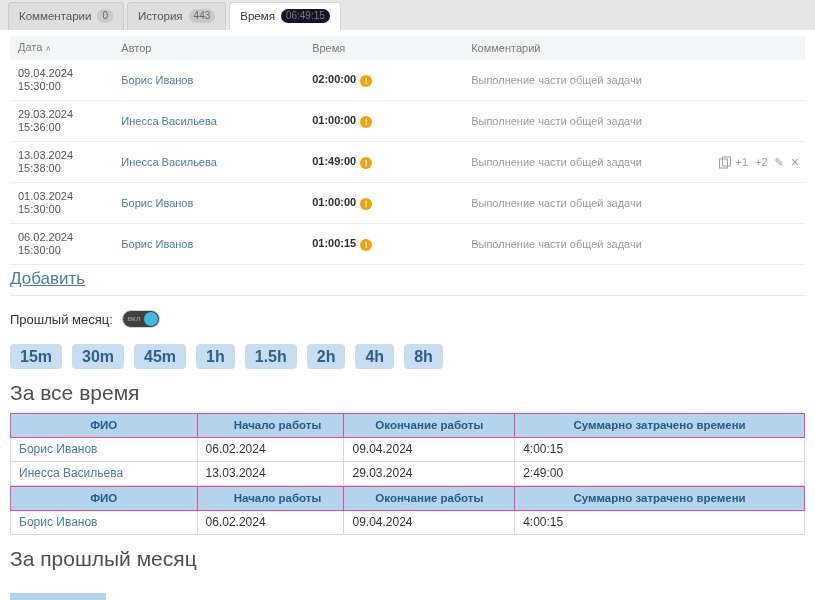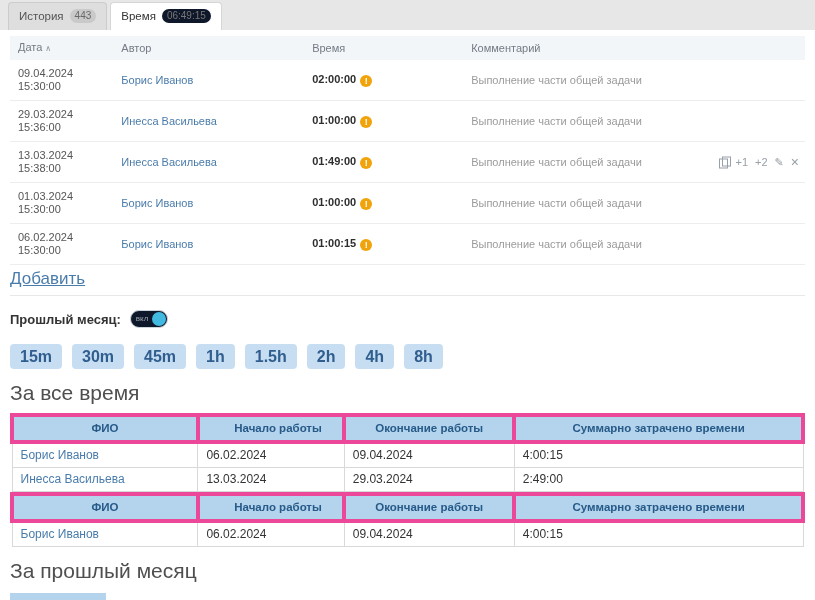--- a/index.html
+++ b/index.html
@@ -42,50 +42,54 @@
   .row-actions .close { font-size:14px; }
   .icon-copy { position:relative; width:10px; height:11px; display:inline-block; cursor:pointer; }
   .icon-copy::before { content:""; position:absolute; left:0; top:2px; width:7px; height:8px; border:1px solid #98a0a8; background:#fff; }
   .icon-copy::after  { content:""; position:absolute; left:3px; top:0; width:7px; height:8px; border:1px solid #98a0a8; }
 
   .add-link { display:inline-block; margin:7px 0 9px; color:#4a7cab; font-size:17px; line-height:14px;
               text-decoration:underline; cursor:pointer; }
 
   
   .toggle-row { border-top:1px solid #e8e8e8; padding-top:9px; display:flex; align-items:center; gap:9px; height:38px; }
-  .toggle-label { font-weight:bold; font-size:13px; color:#333; }
+  .toggle-label { font-weight:normal; font-size:13px; color:#333; }
   .switch { position:relative; width:38px; height:18px; border:1px solid #ccd5da; border-radius:10px;
-            background:#0f172a; display:inline-flex; align-items:center; cursor:pointer; }
+            background:#404040; display:inline-flex; align-items:center; cursor:pointer; }
   .switch-text { font-size:8px; color:#9aa5ad; margin-left:5px; line-height:8px; }
   .knob { position:absolute; right:1px; top:1px; width:14px; height:14px; border-radius:50%; background:#41b9e0; }
 
   
   .quick-row { display:flex; gap:10px; margin-top:11px; }
   .qbtn { background:#c7ddf1; color:#2f5e8f; font-weight:bold; font-size:16px; line-height:13px;
           padding:6px 10px; min-width:34px; text-align:center; border:none; border-radius:4px;
           cursor:pointer; font-family:inherit; }
 
   
   .section-title { font-size:21px; line-height:24px; color:#4f4f4f; font-weight:400; margin:12px 0 8px; }
   .summary { width:100%; border-collapse:collapse; table-layout:fixed; }
   .summary th { background:#b3d4ec; color:#275a88; font-weight:bold; font-size:11.5px; line-height:13px;
-                padding:5px 6px; text-align:center; border:4px solid #ec4899; }
+                padding:5px 6px; text-align:center; border:1px solid #ec4899; }
   .summary td { background:#fff; font-size:12px; line-height:13px; padding:5px 8px; border:1px solid #d9d9d9; color:#333; }
   .summary .s-c0 { width:23.5%; } .summary .s-c1 { width:18.5%;padding-left:20px; }
   .summary .s-c2 { width:21.5%; } .summary .s-c3 { width:36.5%; }
   .summary a.person { color:#4a7cab; text-decoration:none; cursor:pointer; }
 
   .partial-header { position:absolute; left:10px; bottom:0; width:96px; height:7px; background:#b3d4ec; }
 </style>
 </head>
 <body>
 
 <div class="page">
 
   <div class="tabbar">
+    <div class="tab">
+      <span>Комментарии</span>
+      <span class="tab-badge">0</span>
+    </div>
     <div class="tab">
       <span>История</span>
       <span class="tab-badge">443</span>
     </div>
     <div class="tab active">
       <span>Время</span>
       <span class="tab-badge">06:49:15</span>
     </div>
   </div>
 

